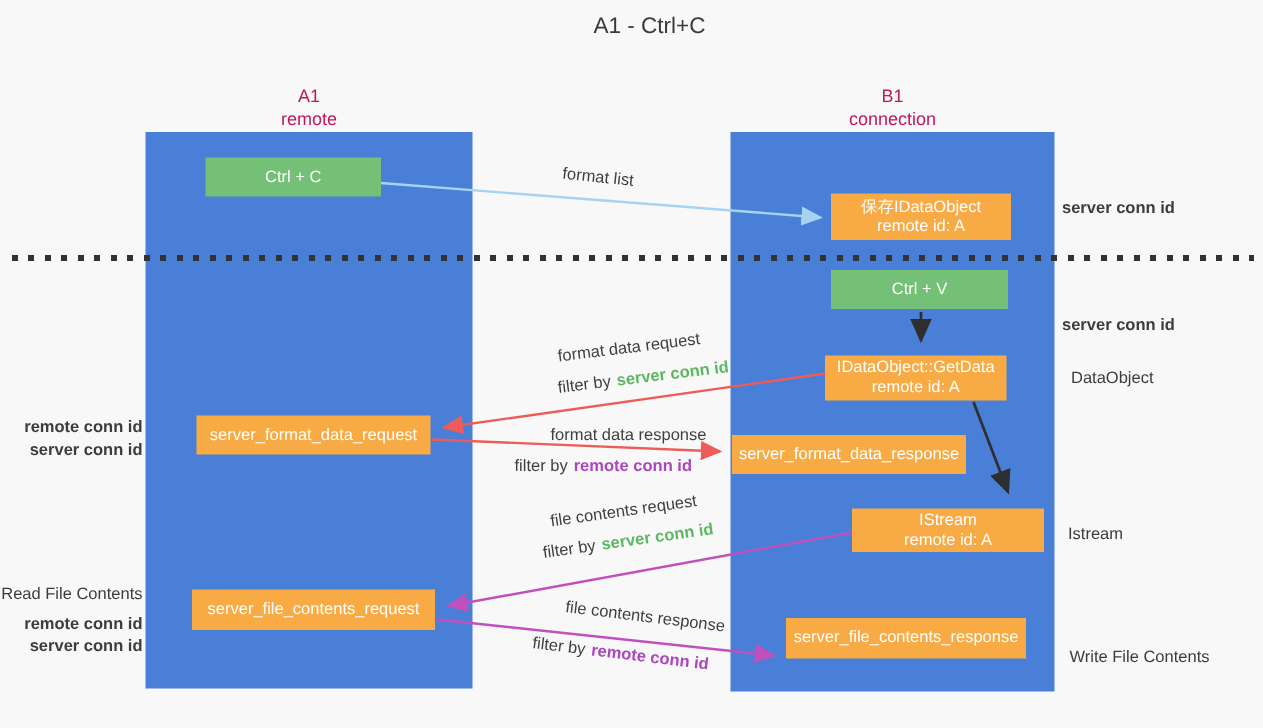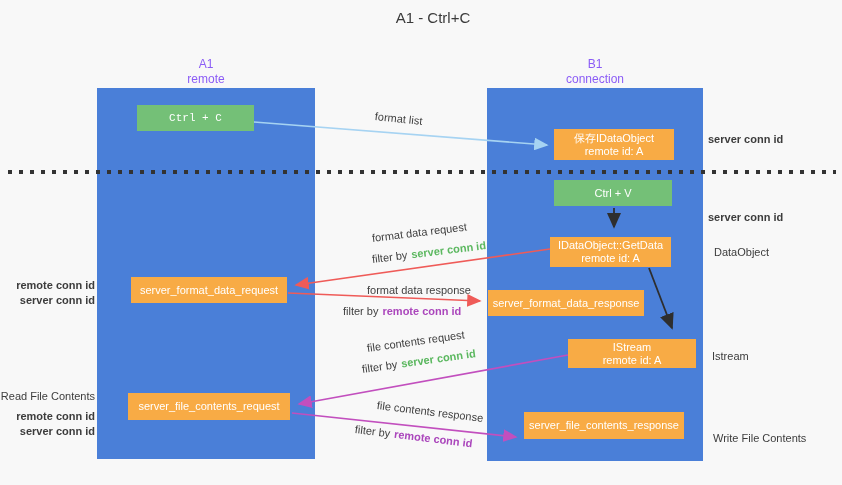--- a/index.html
+++ b/index.html
@@ -13,21 +13,21 @@
     --lightblue-arrow:#a6d3f2;
     --ink:#3a3a3a;
     --bg:#f8f8f8;
   }
   html,body{margin:0;padding:0;}
   body{font-family:"Liberation Sans","DejaVu Sans",sans-serif;background:#fff;}
   #canvas{position:relative;width:842px;height:485px;background:var(--bg);overflow:hidden;}
 
   .title{position:absolute;left:0;top:8px;width:842px;text-align:center;
          font-size:15px;line-height:19px;color:var(--ink);padding-left:12px;}
-  .lane-header{position:absolute;text-align:center;font-size:12px;line-height:15px;color:#8b5cf6;}
+  .lane-header{position:absolute;text-align:center;font-size:12px;line-height:15px;color:#be185d;}
   .lane{position:absolute;background:var(--lane-blue);}
 
   .node{position:absolute;display:flex;flex-direction:column;align-items:center;justify-content:center;
         color:#fff;font-size:11px;line-height:13px;text-align:center;z-index:4;}
   .node.orange{background:var(--orange);}
   .node.green{background:var(--green-box);}
 
   .elabel{position:absolute;font-size:11px;color:#3f3f3f;white-space:nowrap;
           transform-origin:left center;z-index:5;}
   .elabel .sep{display:inline-block;width:4px;}
@@ -82,21 +82,21 @@
     </defs>
     <line x1="254" y1="122" x2="547" y2="145" stroke="#a6d3f2" stroke-width="1.6" marker-end="url(#m-blue)"></line>
     <line x1="550" y1="249" x2="296" y2="285" stroke="#ef5b58" stroke-width="1.6" marker-end="url(#m-red)"></line>
     <line x1="288" y1="293" x2="480" y2="301" stroke="#ef5b58" stroke-width="1.6" marker-end="url(#m-red)"></line>
     <line x1="568" y1="355" x2="299" y2="404" stroke="#c24fbe" stroke-width="1.6" marker-end="url(#m-mag)"></line>
     <line x1="292" y1="413" x2="516" y2="437" stroke="#c24fbe" stroke-width="1.6" marker-end="url(#m-mag)"></line>
     <line x1="614" y1="208" x2="614" y2="227" stroke="#2e2e2e" stroke-width="1.8" marker-end="url(#m-blk)"></line>
     <line x1="649" y1="268" x2="672" y2="328" stroke="#2e2e2e" stroke-width="1.8" marker-end="url(#m-blk)"></line>
   </svg>
 
-  <div class="node green" style="left:137px;top:105px;width:117px;height:26px;font-family:Liberation Mono, monospace;">
+  <div class="node green" style="left:137px;top:105px;width:117px;height:26px;">
     <span>Ctrl + C</span>
   </div>
 
   <div class="node orange" style="left:554px;top:129px;width:120px;height:31px;">
     <span>保存IDataObject</span>
     <span>remote id: A</span>
   </div>
 
   <div class="node green" style="left:554px;top:180px;width:118px;height:26px;">
     <span>Ctrl + V</span>

